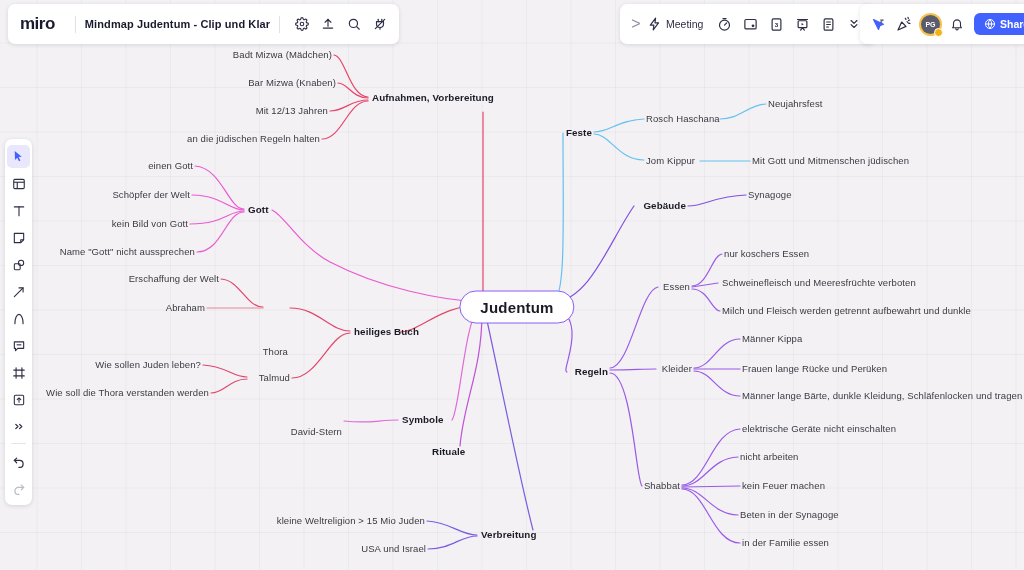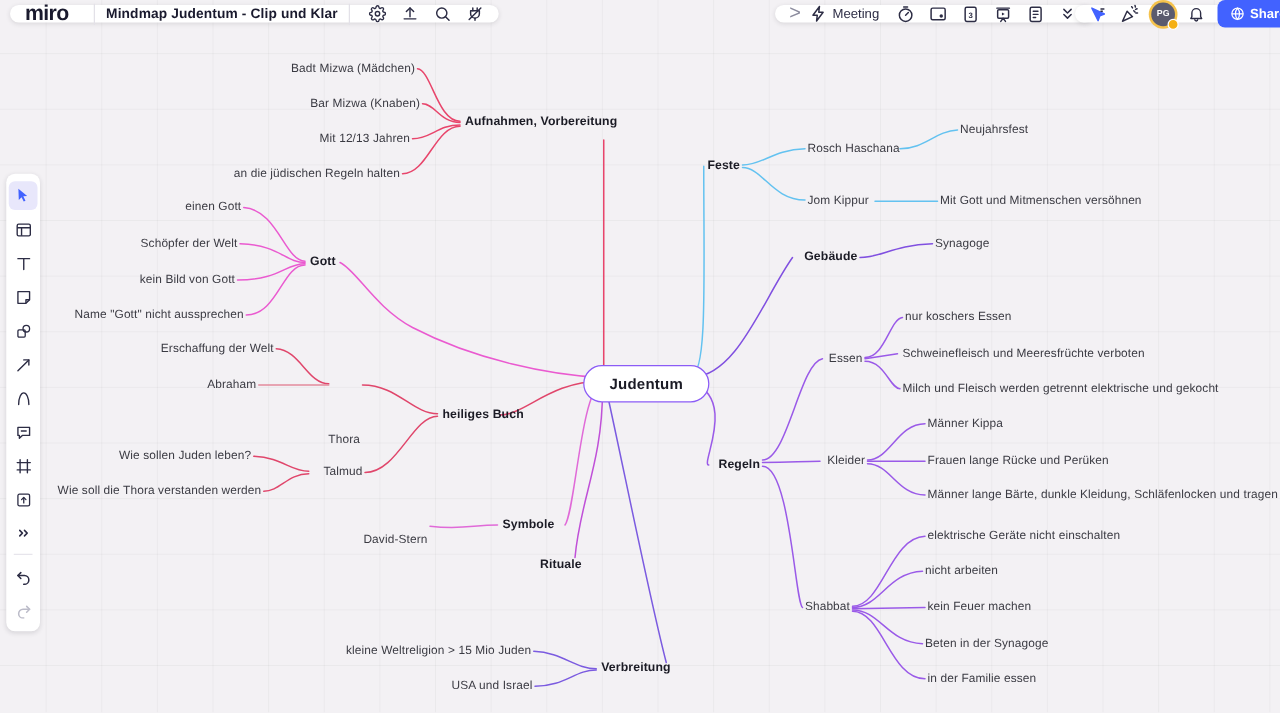--- a/index.html
+++ b/index.html
@@ -34,29 +34,29 @@
   .node.l  { transform: translate(-100%, -50%); }        
   .node.b  { font-weight: bold; color: #1b1b25; font-size: 9.8px; }
 
   .center-node {
     position: absolute;
     transform: translate(-50%, -50%);
     background: #ffffff;
     border: 1.6px solid #8b5cf6;
     border-radius: 24px;
     padding: 7px 20px;
-    font-size: 12px;
+    font-size: 15px;
     font-weight: bold;
     color: #1b1b25;
     letter-spacing: .2px;
   }
 
   
   .bar {
-    position: absolute; top: 4px; height: 14px;
+    position: absolute; top: 4px; height: 40px;
     background: #fff; border-radius: 7px;
     box-shadow: 0 1px 4px rgba(28,28,40,.13);
     display: flex; align-items: center;
   }
   #bar-left  { left: 8px; padding: 0 6px 0 12px; }
   #bar-mid   { left: 620px; padding: 0 8px; }
   #bar-right { left: 860px; padding: 0 5px; }
 
   .brand {
     font-size: 17px; font-weight: bold; color: #1a1a2e;
@@ -213,31 +213,31 @@
     <div class="node r b" style="left:432px; top:452px;">Rituale</div>
 
     <div class="node r b" style="left:481px; top:535px;">Verbreitung</div>
     <div class="node l" style="left:425px; top:521px;">kleine Weltreligion &gt; 15 Mio Juden</div>
     <div class="node l" style="left:426px; top:549px;">USA und Israel</div>
 
     <div class="node l b" style="left:592px; top:133px;">Feste</div>
     <div class="node r" style="left:646px; top:119px;">Rosch Haschana</div>
     <div class="node r" style="left:768px; top:104px;">Neujahrsfest</div>
     <div class="node r" style="left:646px; top:161px;">Jom Kippur</div>
-    <div class="node r" style="left:752px; top:161px;">Mit Gott und Mitmenschen versöhnen</div>
+    <div class="node r" style="left:752px; top:161px;">Mit Gott und Mitmenschen jüdischen</div>
 
     <div class="node l b" style="left:686px; top:206px;">Gebäude</div>
     <div class="node r" style="left:748px; top:195px;">Synagoge</div>
 
     <div class="node l b" style="left:608px; top:372px;">Regeln</div>
 
     <div class="node l" style="left:690px; top:287px;">Essen</div>
     <div class="node r" style="left:724px; top:254px;">nur koschers Essen</div>
     <div class="node r" style="left:722px; top:283px;">Schweinefleisch und Meeresfrüchte verboten</div>
-    <div class="node r" style="left:722px; top:311px;">Milch und Fleisch werden getrennt elektrische und gekocht</div>
+    <div class="node r" style="left:722px; top:311px;">Milch und Fleisch werden getrennt aufbewahrt und dunkle</div>
 
     <div class="node l" style="left:692px; top:369px;">Kleider</div>
     <div class="node r" style="left:742px; top:339px;">Männer Kippa</div>
     <div class="node r" style="left:742px; top:369px;">Frauen lange Rücke und Perüken</div>
     <div class="node r" style="left:742px; top:396px;">Männer lange Bärte, dunkle Kleidung, Schläfenlocken und tragen Hut</div>
 
     <div class="node l" style="left:680px; top:486px;">Shabbat</div>
     <div class="node r" style="left:742px; top:429px;">elektrische Geräte nicht einschalten</div>
     <div class="node r" style="left:740px; top:457px;">nicht arbeiten</div>
     <div class="node r" style="left:742px; top:486px;">kein Feuer machen</div>

